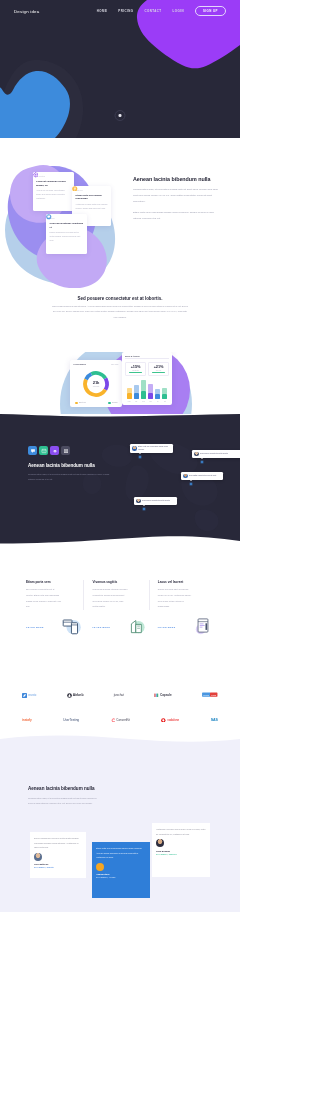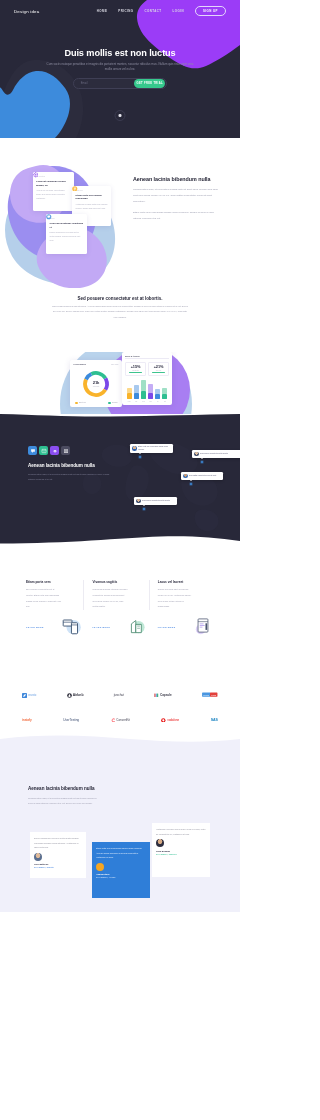--- a/index.html
+++ b/index.html
@@ -173,28 +173,20 @@
       <div class="logo">Design idea</div>
       <div class="nav-links">
         <a>HOME</a>
         <a>PRICING</a>
         <a>CONTACT</a>
         <a>LOGIN</a>
         <span class="signup">SIGN UP</span>
       </div>
     </nav>
 
-    <div class="hero-inner">
-      <h1 class="hero-title">Duis mollis est non luctus</h1>
-      <p class="hero-sub">Cum sociis natoque penatibus et magnis dis parturient montes, nascetur ridiculus mus. Nullam quis risus eget urna mollis ornare vel eu leo.</p>
-      <div class="hero-form">
-        <div class="inp">Email</div>
-        <div class="btn-green">GET FREE TRIAL</div>
-      </div>
-    </div>
     <div class="scroll-dot">
         <i></i>
       </div>
   </section>
 
   <section class="sec2">
     <div class="ill">
       <svg viewBox="0 0 130 132" width="130" height="132">
         <path d="M52,32 C78,26 104,40 112,64 C120,88 112,112 94,122 C76,132 50,130 30,118 C10,106 2,84 6,64 C10,44 30,37 52,32 Z" fill="#b5cfea"></path>
         <path d="M42,12 C60,6 80,14 90,32 C100,50 98,74 86,90 C74,106 52,108 34,98 C16,88 6,66 8,46 C10,26 26,18 42,12 Z" fill="#9b8ef0"></path>

